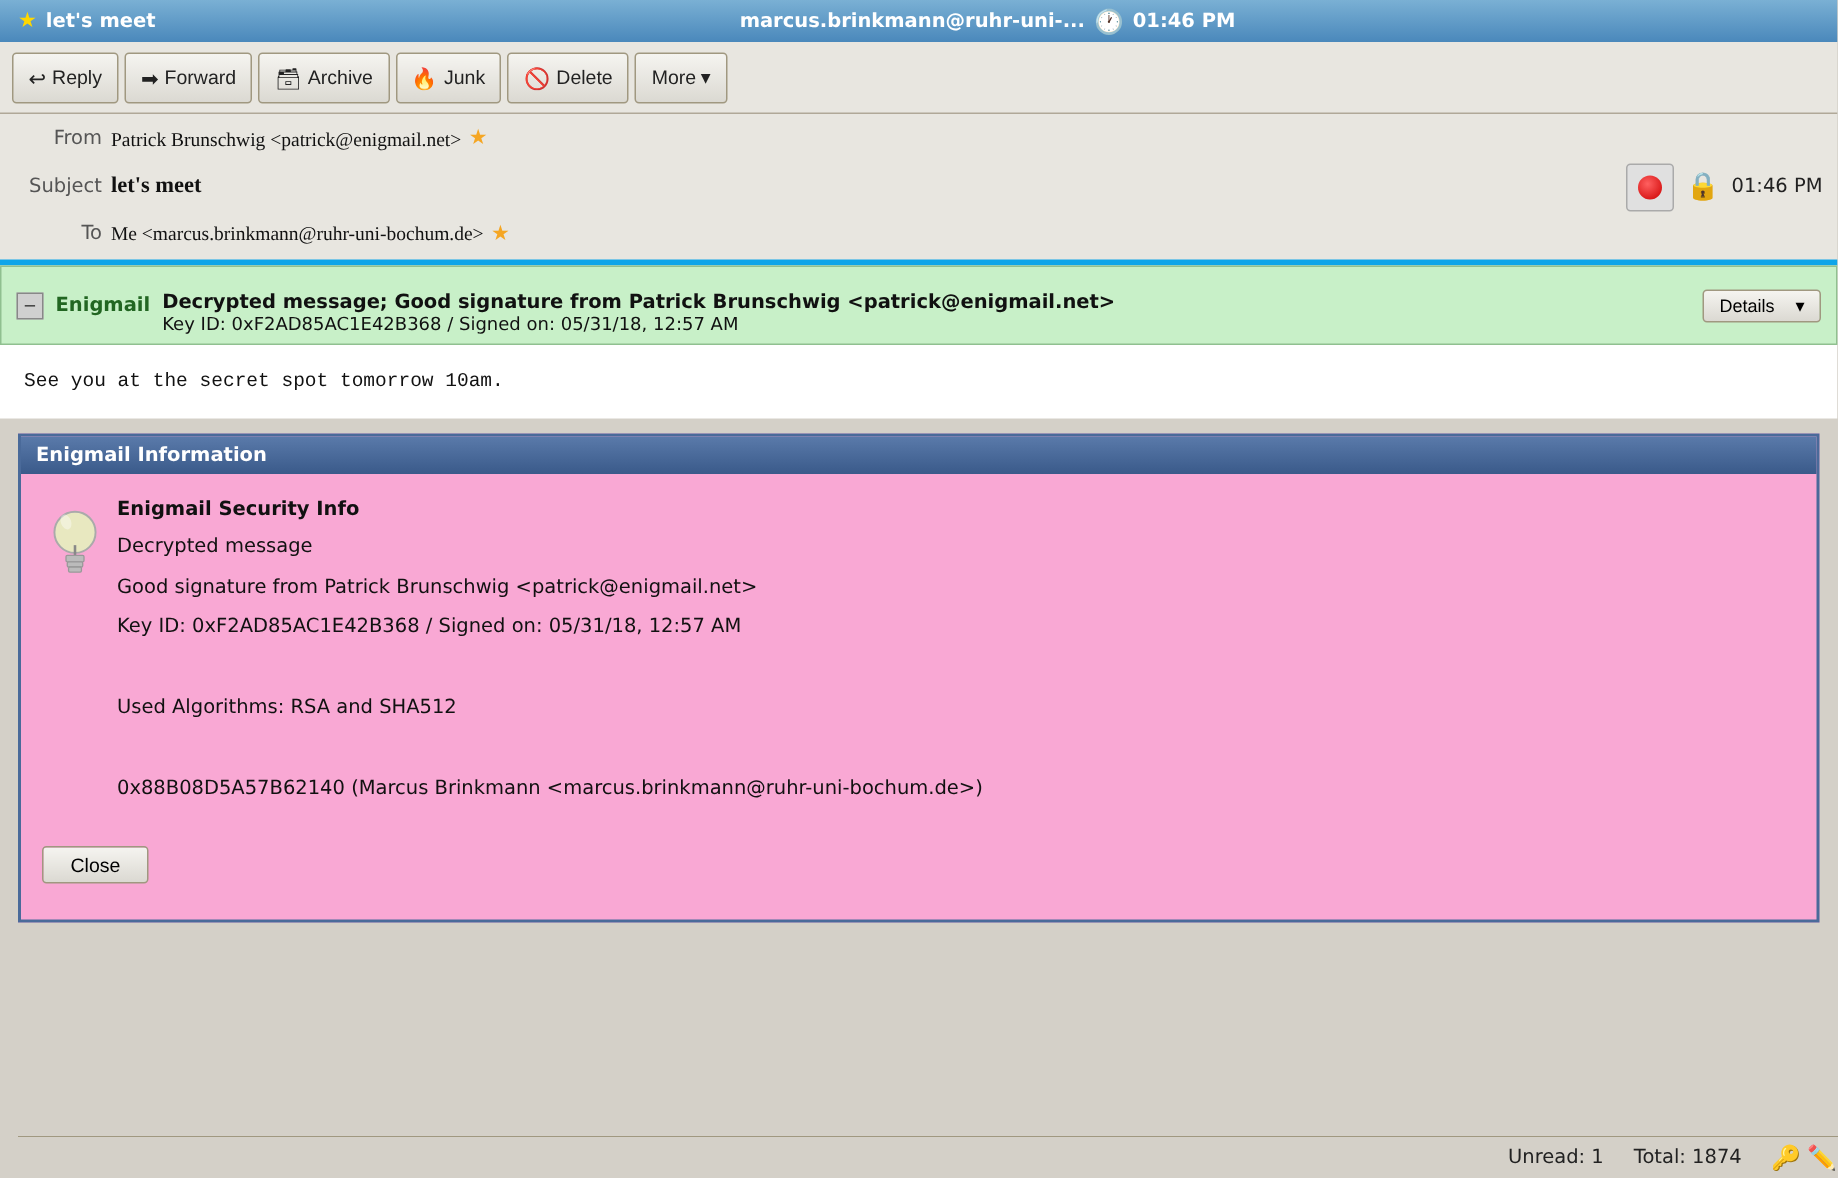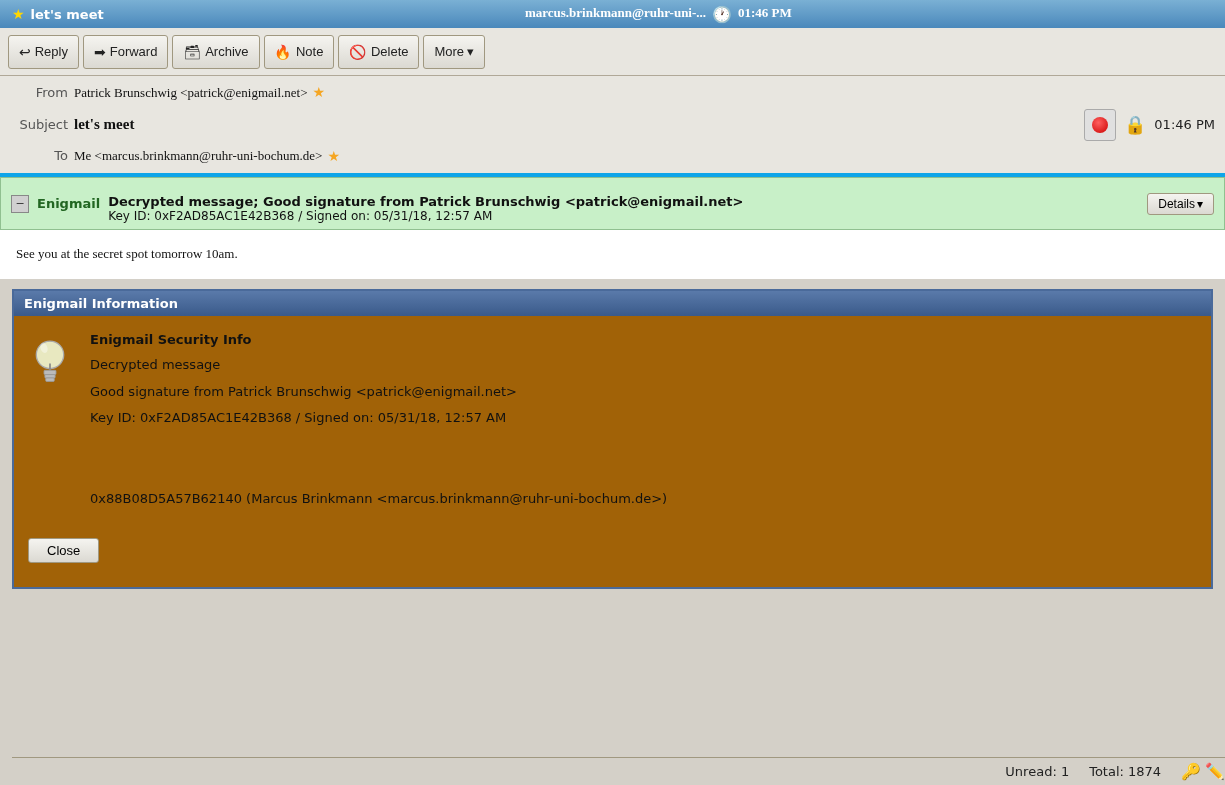--- a/index.html
+++ b/index.html
@@ -24,23 +24,22 @@
       font-size: 13px;
       font-weight: bold;
     }
     .title-bar-left {
       display: flex;
       align-items: center;
       gap: 6px;
     }
     .title-bar-center {
       display: flex;
-      align-items: flex-start;
+      align-items: center;
       gap: 6px;
-      font-family: Liberation Serif, serif;
     }
     .title-bar-right {
       display: flex;
       align-items: center;
       gap: 6px;
       font-size: 13px;
     }
     .star-icon { color: #ffd700; font-size: 14px; }
 
     
@@ -183,50 +182,49 @@
     .enigmail-text .line2 { font-size: 12px; }
     .details-btn {
       padding: 3px 10px;
       background: linear-gradient(to bottom, #f5f4f0, #dbd9d2);
       border: 1px solid #a09880;
       border-radius: 3px;
       cursor: pointer;
       font-size: 12px;
       display: flex;
       align-items: center;
-      gap: 2px;
+      gap: 14px;
       flex-shrink: 0;
     }
 
     
     .email-body {
       background: #ffffff;
       padding: 14px 16px;
       font-size: 13px;
-      font-family: Liberation Serif, serif;
+      font-family: Liberation Mono, monospace;
       color: #111;
       line-height: 1.6;
     }
 
     
     .enigmail-info-box {
       margin: 10px 12px;
       border: 2px solid #4a6a9a;
-      background: #a16207;
+      background: #f9a8d4;
     }
     .enigmail-info-title {
       background: linear-gradient(to bottom, #5a7aaa, #3a5a8a);
       color: white;
       padding: 5px 10px;
       font-size: 13px;
       font-weight: bold;
     }
     .enigmail-info-content {
       display: flex;
-      gap: 12px;
       padding: 14px 14px;
     }
     .bulb-icon {
       width: 50px;
       flex-shrink: 0;
       display: flex;
       align-items: flex-start;
       padding-top: 6px;
     }
     .bulb-svg {
@@ -305,21 +303,21 @@
   <button class="toolbar-btn">
     <span class="icon">➡</span>
     <span>Forward</span>
   </button>
   <button class="toolbar-btn">
     <span class="icon">🗃</span>
     <span>Archive</span>
   </button>
   <button class="toolbar-btn">
     <span class="icon">🔥</span>
-    <span>Note</span>
+    <span>Junk</span>
   </button>
   <button class="toolbar-btn">
     <span class="icon">🚫</span>
     <span>Delete</span>
   </button>
   <button class="toolbar-btn-more">
     <span>More</span>
     <span>▾</span>
   </button>
 </div>
@@ -382,20 +380,21 @@
 
         <ellipse cx="15" cy="14" rx="4" ry="6" fill="white" opacity="0.4" transform="rotate(-20 15 14)"></ellipse>
       </svg>
     </div>
     <div class="enigmail-info-text">
       <div class="sec-title">Enigmail Security Info</div>
       <p>Decrypted message</p>
       <p>Good signature from Patrick Brunschwig &lt;patrick@enigmail.net&gt;</p>
       <p>Key ID: 0xF2AD85AC1E42B368 / Signed on: 05/31/18, 12:57 AM</p>
       <p>&nbsp;</p>
+      <p>Used Algorithms: RSA and SHA512</p>
       <p>&nbsp;</p>
       <p> 0x88B08D5A57B62140 (Marcus Brinkmann &lt;marcus.brinkmann@ruhr-uni-bochum.de&gt;)</p>
     </div>
   </div>
   <div class="close-btn-row">
     <button class="close-btn">
       <span>Close</span>
     </button>
   </div>
 </div>

